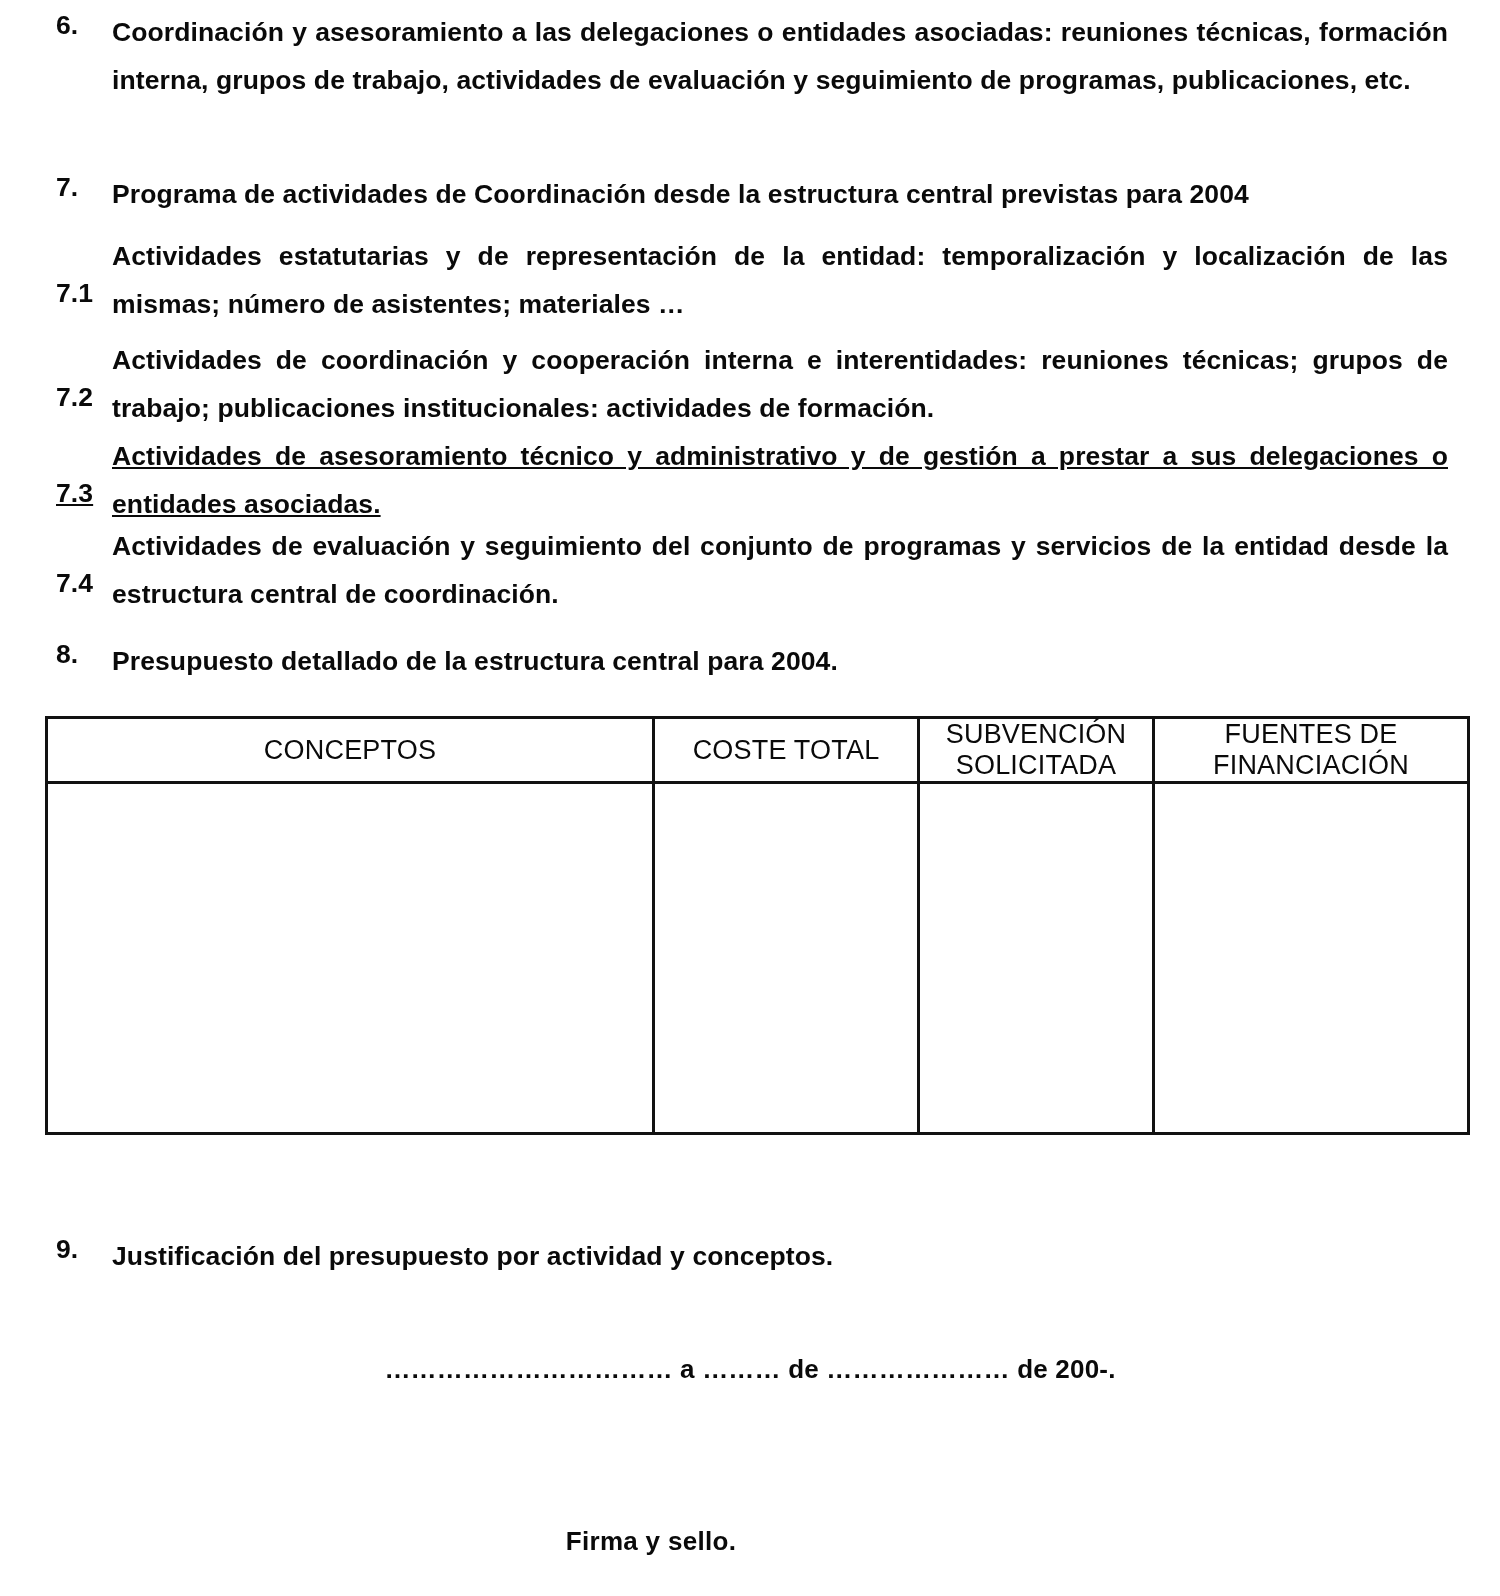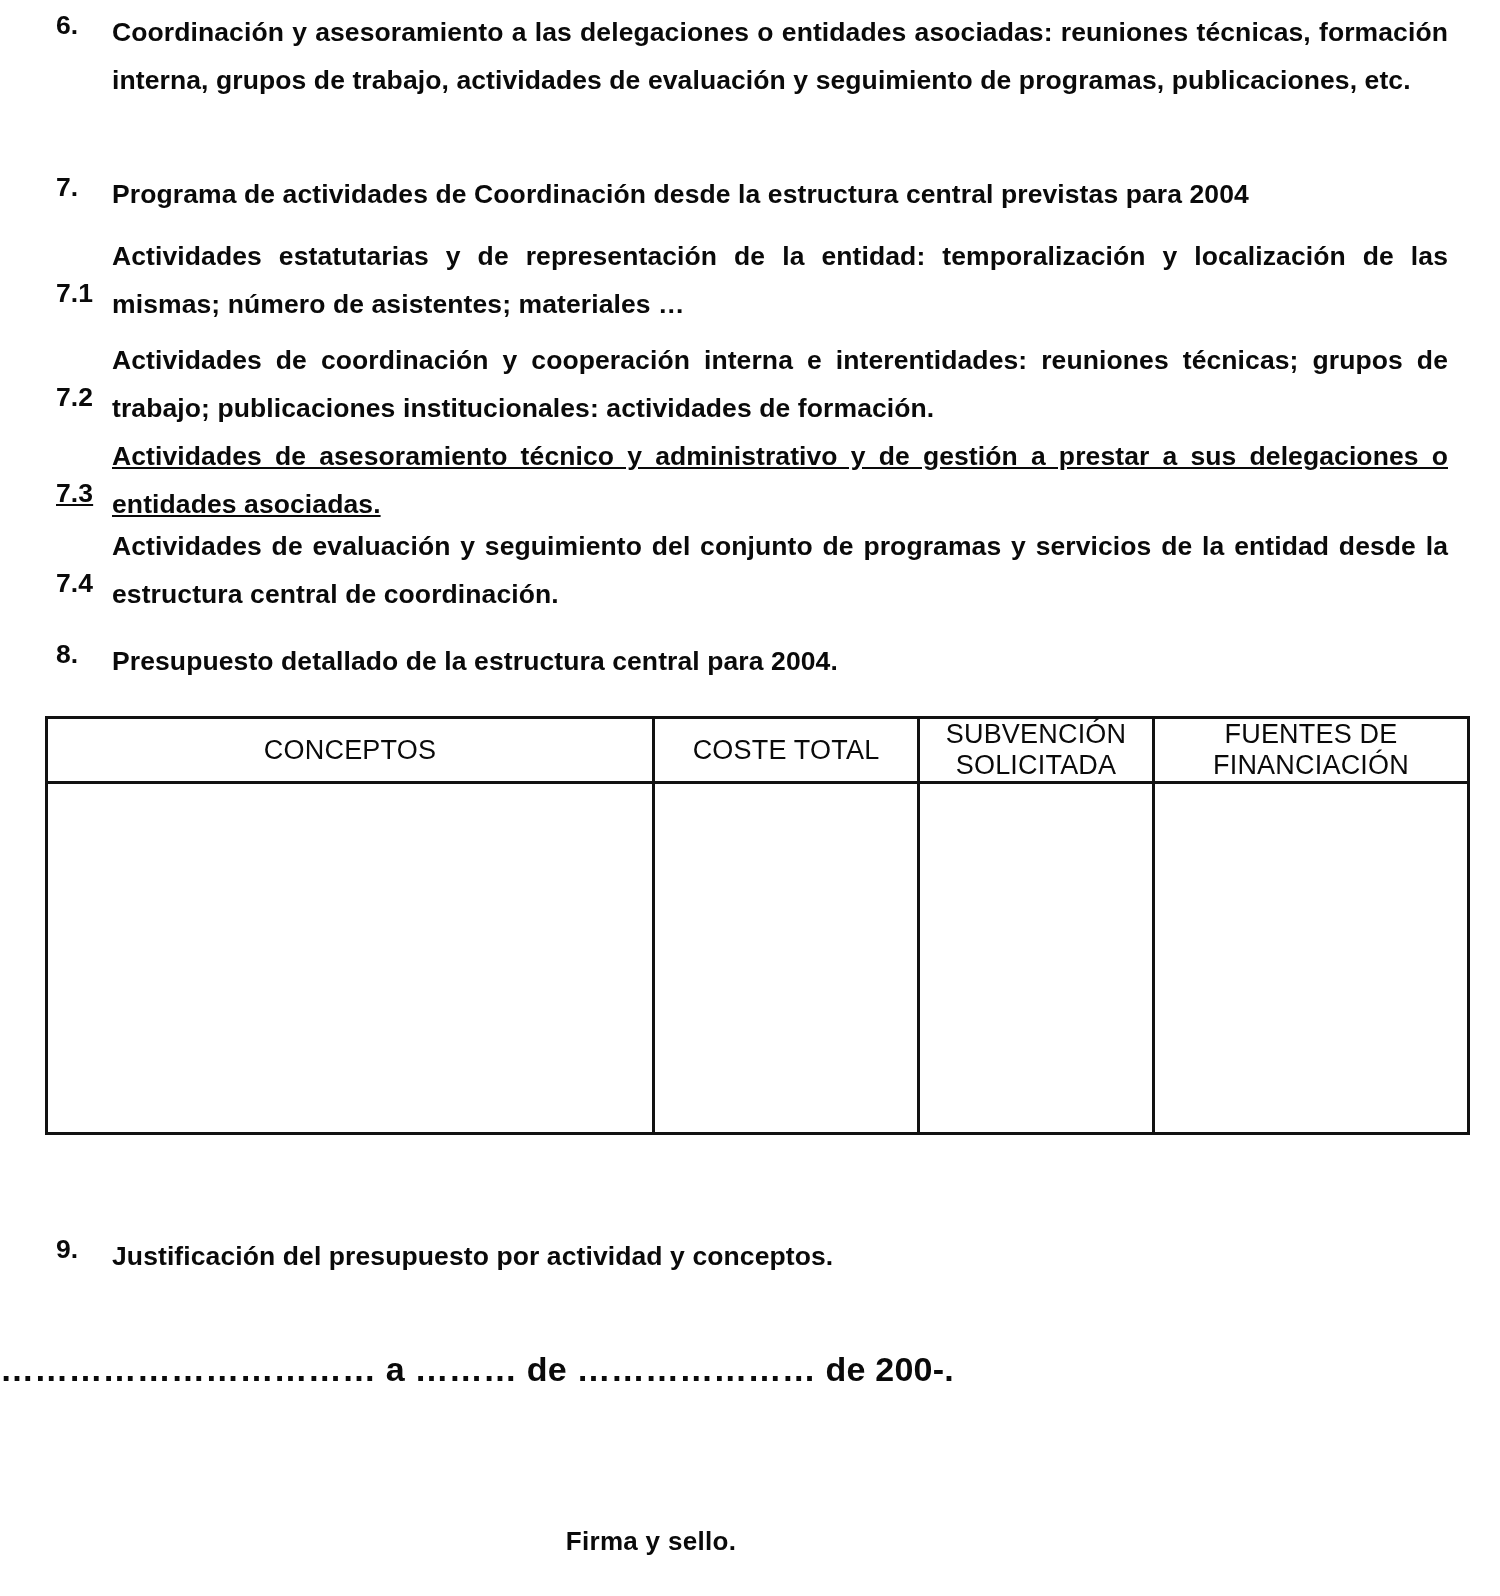--- a/index.html
+++ b/index.html
@@ -87,22 +87,22 @@
   .col-subvencion { width: 232px; }
   .col-fuentes    { width: 312px; }
   .th-line { display: block; }
 
   
   .date-line {
     position: absolute;
     left: 0;
     top: 1352px;
     width: 1500px;
-    text-align: left;
-    font-size: 34px;
+    text-align: center;
+    font-size: 26px;
     line-height: 34px;
     font-weight: 700;
     letter-spacing: 0.2px;
     white-space: pre;
   }
   .signature-line {
     position: absolute;
     left: 0;
     top: 1524px;
     width: 1500px;

